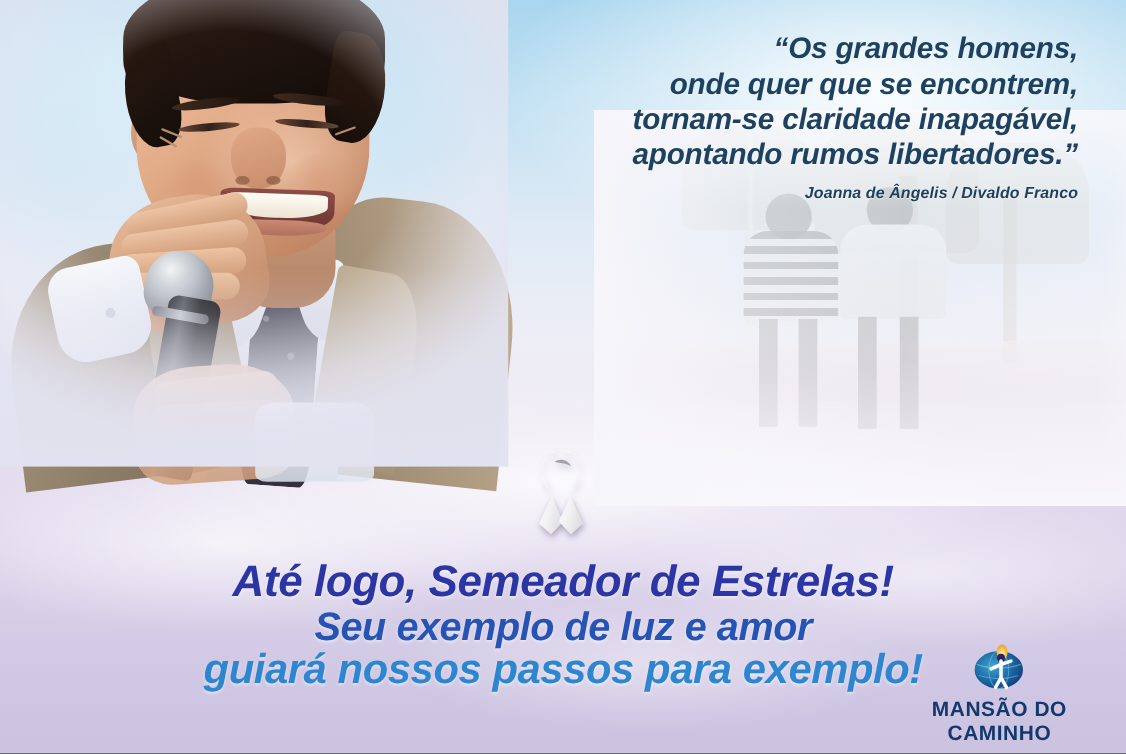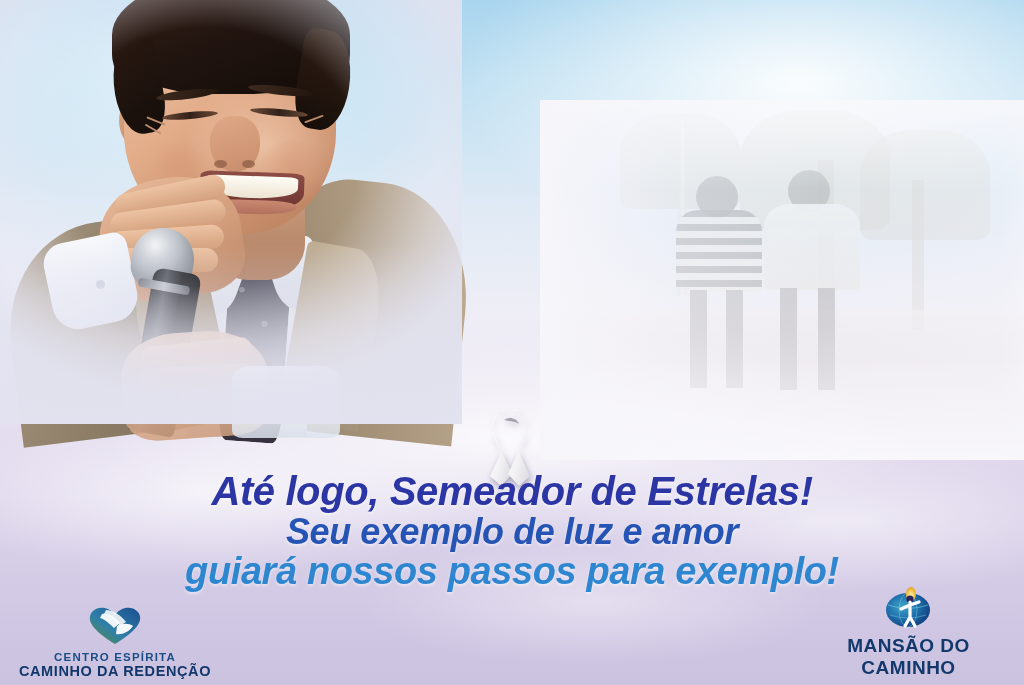--- a/index.html
+++ b/index.html
@@ -296,21 +296,21 @@
   }
 
   
   .ribbon{
     position:absolute;left:472px;top:404px;width:76px;height:86px;
     filter:drop-shadow(1px 3px 3px rgba(90,80,120,.45));
   }
 
   
   .headline{
-    position:absolute;left:0;right:0;top:470px;
+    position:absolute;left:0;right:0;top:508px;
     text-align:center;
   }
   .hl{
     font-style:italic;font-weight:bold;
     letter-spacing:-.4px;
     line-height:1.07;
     text-shadow:0 2px 3px rgba(255,255,255,.5);
   }
   .hl1{font-size:40px;color:#2b35a3;}
   .hl2{font-size:36px;color:#2554b4;}
@@ -417,20 +417,27 @@
     <div class="p-shape mic-head"></div>
     <div class="p-shape mic-body"></div>
     <div class="p-shape mic-ring"></div>
     <div class="p-shape hand2"></div>
     <div class="f2a"></div>
     <div class="f2b"></div>
     <div class="p-shape cuff2"></div>
     <div class="portrait-fade"></div>
   </div>
 
+  <div class="quote">
+    <div class="quote-line">“Os grandes homens,</div>
+    <div class="quote-line">onde quer que se encontrem,</div>
+    <div class="quote-line">tornam-se claridade inapagável,</div>
+    <div class="quote-line">apontando rumos libertadores.”</div>
+    <div class="quote-attr">Joanna de Ângelis / Divaldo Franco</div>
+  </div>
 
   <div class="ribbon">
     <svg viewBox="0 0 76 86" width="76" height="86" aria-hidden="true">
       <defs>
         <linearGradient id="rg" x1="0" y1="0" x2="1" y2="1">
           <stop offset="0%" stop-color="#ffffff"></stop>
           <stop offset="55%" stop-color="#f3f2f4"></stop>
           <stop offset="100%" stop-color="#d9d7de"></stop>
         </linearGradient>
       </defs>
@@ -441,39 +448,20 @@
       <path d="M32 16 C37 12 45 14 47 20 C43 17 36 17 32 16 Z" fill="#8e8a99" opacity=".75"></path>
     </svg>
   </div>
 
   <div class="headline">
     <div class="hl hl1">Até logo, Semeador de Estrelas!</div>
     <div class="hl hl2">Seu exemplo de luz e amor</div>
     <div class="hl hl3">guiará nossos passos para exemplo!</div>
   </div>
 
-  <div class="logo-left">
-    <span class="logo-mark">
-      <svg viewBox="0 0 62 42" width="62" height="42" aria-hidden="true">
-        <defs>
-          <linearGradient id="hg" x1="0" y1="1" x2="1" y2="0">
-            <stop offset="0%" stop-color="#5f8f3a"></stop>
-            <stop offset="42%" stop-color="#2f7fa8"></stop>
-            <stop offset="100%" stop-color="#1b4f90"></stop>
-          </linearGradient>
-        </defs>
-        <path d="M31 40 C8 26 2 16 8 8 C14 1 26 3 31 11 C36 3 48 1 54 8 C60 16 54 26 31 40 Z" fill="url(#hg)"></path>
-        <path d="M18 10 C24 9 31 13 36 19 L30 24 C25 19 20 15 16 14 Z" fill="#ffffff" opacity=".93"></path>
-        <path d="M22 6 C29 6 37 11 42 18 L36 22 C31 16 26 11 20 10 Z" fill="#ffffff" opacity=".85"></path>
-        <path d="M33 22 C38 19 45 19 49 22 C45 28 38 31 32 30 Z" fill="#ffffff" opacity=".95"></path>
-      </svg>
-    </span>
-    <div class="logo-t1">CENTRO ESPÍRITA</div>
-    <div class="logo-t2">CAMINHO DA REDENÇÃO</div>
-  </div>
 
   <div class="logo-right">
     <span class="logo-mark">
       <svg viewBox="0 0 60 44" width="60" height="44" aria-hidden="true">
         <defs>
           <radialGradient id="gg" cx="38%" cy="40%" r="70%">
             <stop offset="0%" stop-color="#3fa6c9"></stop>
             <stop offset="55%" stop-color="#1d6aa8"></stop>
             <stop offset="100%" stop-color="#123a78"></stop>
           </radialGradient>

